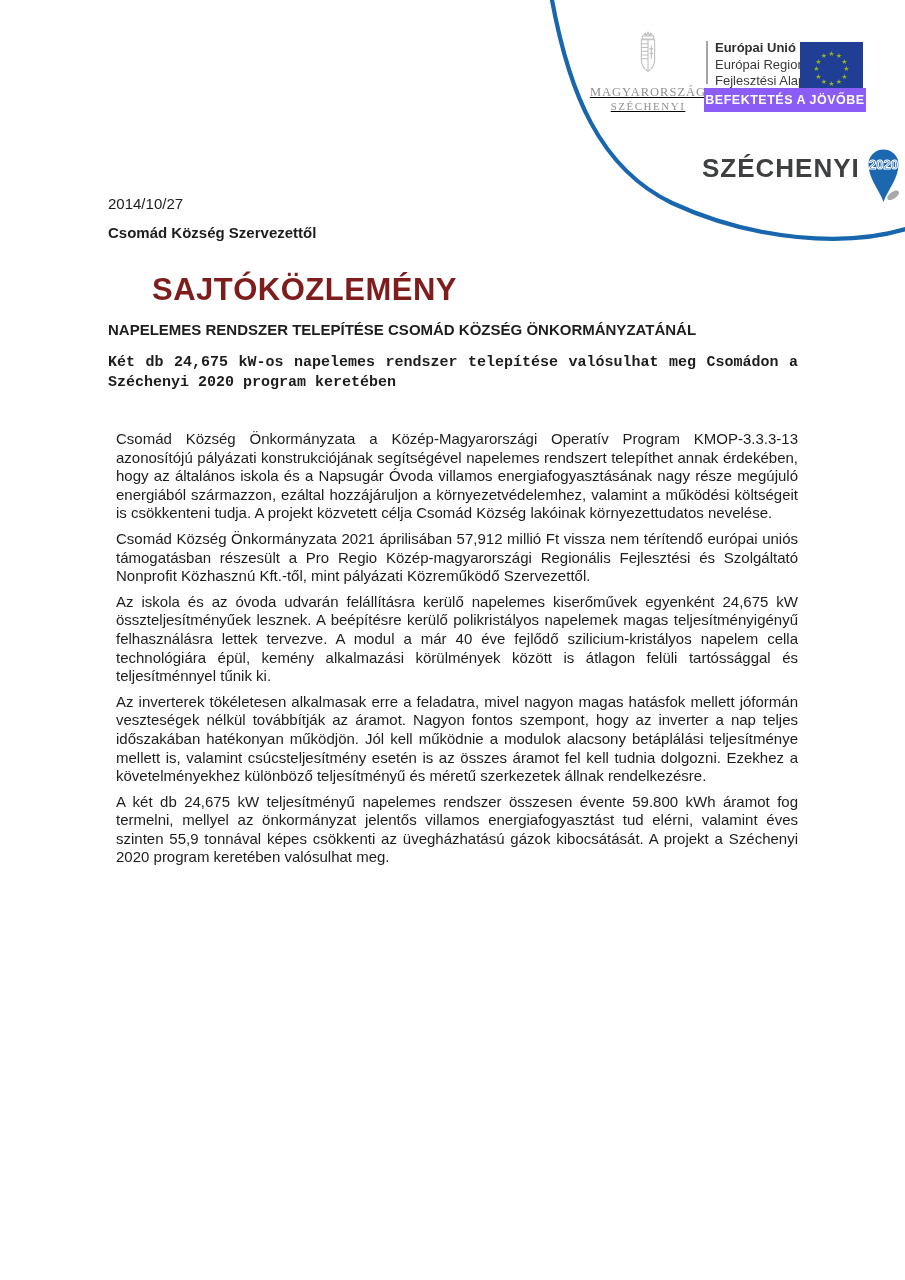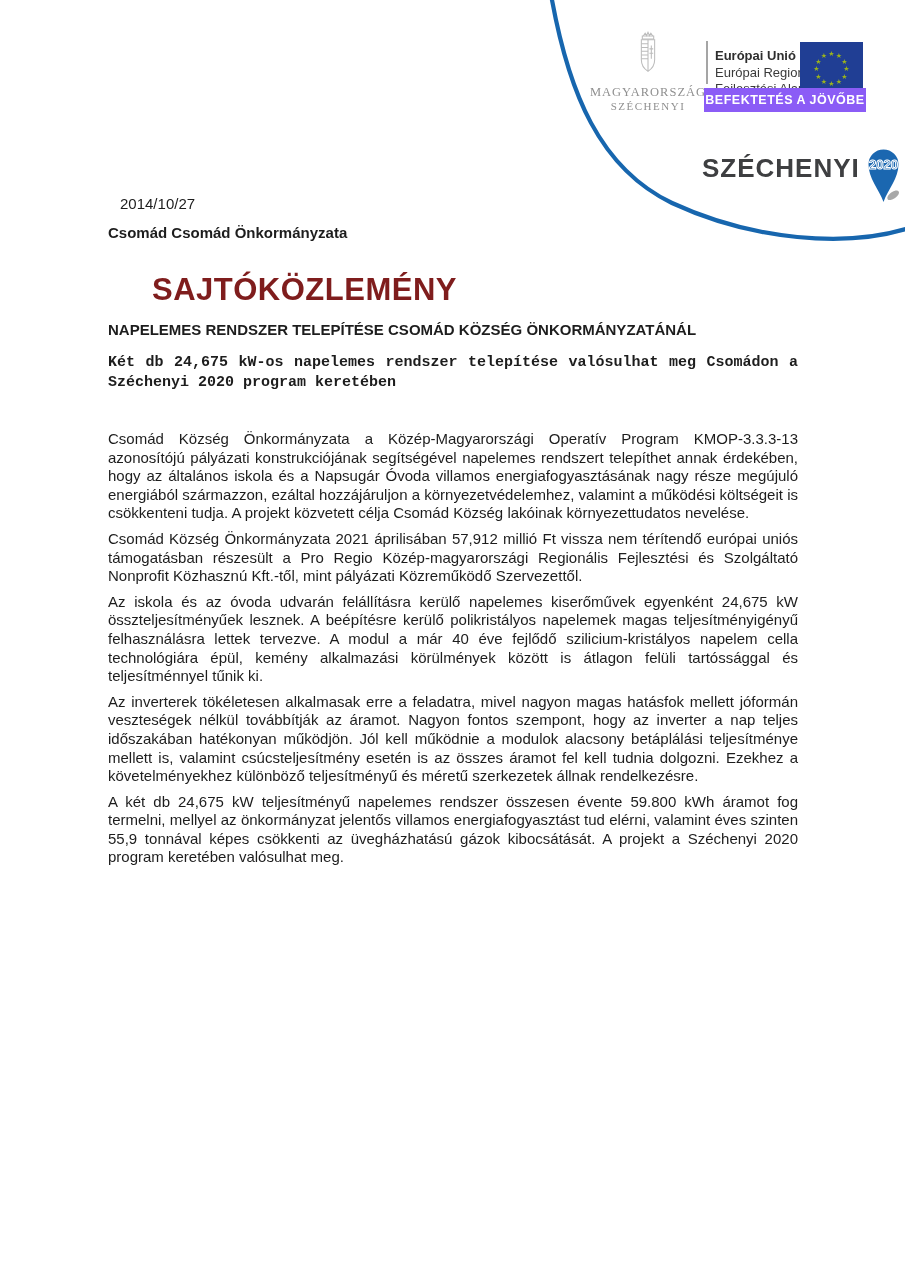--- a/index.html
+++ b/index.html
@@ -11,56 +11,56 @@
     height: 1280px;
     background: #ffffff;
     margin: 0 auto;
     overflow: hidden;
   }
 
   
   .header { position: absolute; top: 0; left: 0; width: 905px; height: 260px; }
   .curve-svg { position: absolute; top: 0; left: 0; }
 
-  .gov-block { position: absolute; left: 583px; top: 30px; width: 130px; text-align: center; }
+  .gov-block { position: absolute; left: 583px; top: 30px; width: 130px; text-align: center; text-decoration: underline; }
   .gov-emblem { display: inline-block; opacity: .8; }
   .gov-name { font-family: "Liberation Serif", serif; color: #8f8f8f; line-height: 1.1; }
   .gov-name .l1 { font-size: 12.5px; letter-spacing: 1px; }
   .gov-name .l2 { font-size: 11px; letter-spacing: 1.5px; }
 
   .eu-divider { position: absolute; left: 706px; top: 41px; width: 2px; height: 43px; background: #a5a5a5; }
   .eu-text { position: absolute; left: 715px; top: 40px; color: #3a3a3a; font-size: 13px; line-height: 16.5px; }
-  .eu-text .b { font-weight: bold; color: #2e2e2e; margin-top: 8px; }
+  .eu-text .b { font-weight: bold; color: #2e2e2e; }
   .eu-flag { position: absolute; left: 800px; top: 42px; }
 
   .banner {
     position: absolute; left: 704px; top: 88px; width: 162px; height: 24px;
     background: #8b5cf6; color: #ffffff;
     font-size: 12.5px; font-weight: bold; letter-spacing: .5px;
     display: flex; align-items: center; justify-content: center;
     white-space: nowrap;
   }
 
   .szechenyi { position: absolute; left: 702px; top: 146px; display: flex; align-items: flex-start; }
   .szechenyi .wordmark {
     font-size: 26px; font-weight: bold; color: #3e3f41; letter-spacing: 1px;
     line-height: 1; margin-top: 9px; white-space: nowrap;
   }
   .szechenyi .pin { margin-left: 5px; }
 
   
   .doc { position: absolute; left: 108px; top: 0; width: 690px; color: #1d1d1d; }
-  .date-line   { position: absolute; top: 195px; left: 12px; font-size: 15px; }
+  .date-line   { position: absolute; top: 195px; left: 0; font-size: 15px; }
   .org-line    { position: absolute; top: 224px; left: 0; font-size: 15px; font-weight: bold; }
   .doc-title   { position: absolute; top: 272px; left: 0; font-size: 31px; font-weight: bold; color: #7f1d1d; letter-spacing: .5px; margin-left: 44px; }
   .doc-headline{ position: absolute; top: 321px; left: 0; width: 690px; font-size: 15px; font-weight: bold; }
   .doc-lead    { position: absolute; top: 353px; left: 0; width: 690px; font-size: 15px; font-weight: bold; text-align: justify; line-height: 19.5px; font-family: Liberation Mono, monospace; }
   .paragraphs  { position: absolute; top: 430px; left: 0; width: 690px; }
   .paragraphs p {
-    font-size: 15px; line-height: 18.6px; text-align: justify; margin-bottom: 7px;
+    font-size: 15px; line-height: 18.6px; text-align: justify; margin-bottom: 7px; margin-left: 8px;
   }
 </style>
 </head>
 <body>
 
 <div class="page">
 
   <div class="header">
 
     <svg class="curve-svg" width="905" height="260" viewBox="0 0 905 260" aria-hidden="true">
@@ -117,21 +117,21 @@
       <svg class="pin" width="37" height="58" viewBox="0 0 38 60" aria-hidden="true">
         <ellipse cx="29" cy="51" rx="7" ry="3.5" fill="#a8a8a8" transform="rotate(-35 29 51)"></ellipse>
         <path d="M19,58 C14,44 3.5,34 3.5,19 A15.5,15.5 0 1,1 34.5,19 C34.5,34 24,44 19,58 Z" fill="#1b67b0"></path>
         <text x="19" y="24" font-size="13.5" font-weight="bold" text-anchor="middle" fill="none" stroke="#ffffff" stroke-width="1" font-family="Liberation Sans, sans-serif">2020</text>
       </svg>
     </div>
   </div>
 
   <div class="doc">
     <div class="date-line">2014/10/27</div>
-    <div class="org-line">Csomád Csomád Önkormányzata</div>
+    <div class="org-line">Csomád Község Szervezettől</div>
     <div class="doc-title">SAJTÓKÖZLEMÉNY</div>
     <div class="doc-headline">NAPELEMES RENDSZER TELEPÍTÉSE CSOMÁD KÖZSÉG ÖNKORMÁNYZATÁNÁL</div>
     <div class="doc-lead">Két db 24,675 kW-os napelemes rendszer telepítése valósulhat meg Csomádon a Széchenyi 2020 program keretében</div>
 
     <div class="paragraphs">
       <p>Csomád Község Önkormányzata a Közép-Magyarországi Operatív Program KMOP-3.3.3-13 azonosítójú pályázati konstrukciójának segítségével napelemes rendszert telepíthet annak érdekében, hogy az általános iskola és a Napsugár Óvoda villamos energiafogyasztásának nagy része megújuló energiából származzon, ezáltal hozzájáruljon a környezetvédelemhez, valamint a működési költségeit is csökkenteni tudja. A projekt közvetett célja Csomád Község lakóinak környezettudatos nevelése.</p>
       <p>Csomád Község Önkormányzata 2021 áprilisában 57,912 millió Ft vissza nem térítendő európai uniós támogatásban részesült a Pro Regio Közép-magyarországi Regionális Fejlesztési és Szolgáltató Nonprofit Közhasznú Kft.-től, mint pályázati Közreműködő Szervezettől.</p>
       <p>Az iskola és az óvoda udvarán felállításra kerülő napelemes kiserőművek egyenként 24,675 kW összteljesítményűek lesznek. A beépítésre kerülő polikristályos napelemek magas teljesítményigényű felhasználásra lettek tervezve. A modul a már 40 éve fejlődő szilicium-kristályos napelem cella technológiára épül, kemény alkalmazási körülmények között is átlagon felüli tartóssággal és teljesítménnyel tűnik ki.</p>
       <p>Az inverterek tökéletesen alkalmasak erre a feladatra, mivel nagyon magas hatásfok mellett jóformán veszteségek nélkül továbbítják az áramot. Nagyon fontos szempont, hogy az inverter a nap teljes időszakában hatékonyan működjön. Jól kell működnie a modulok alacsony betáplálási teljesítménye mellett is, valamint csúcsteljesítmény esetén is az összes áramot fel kell tudnia dolgozni. Ezekhez a követelményekhez különböző teljesítményű és méretű szerkezetek állnak rendelkezésre.</p>
       <p>A két db 24,675 kW teljesítményű napelemes rendszer összesen évente 59.800 kWh áramot fog termelni, mellyel az önkormányzat jelentős villamos energiafogyasztást tud elérni, valamint éves szinten 55,9 tonnával képes csökkenti az üvegházhatású gázok kibocsátását. A projekt a Széchenyi 2020 program keretében valósulhat meg.</p>

